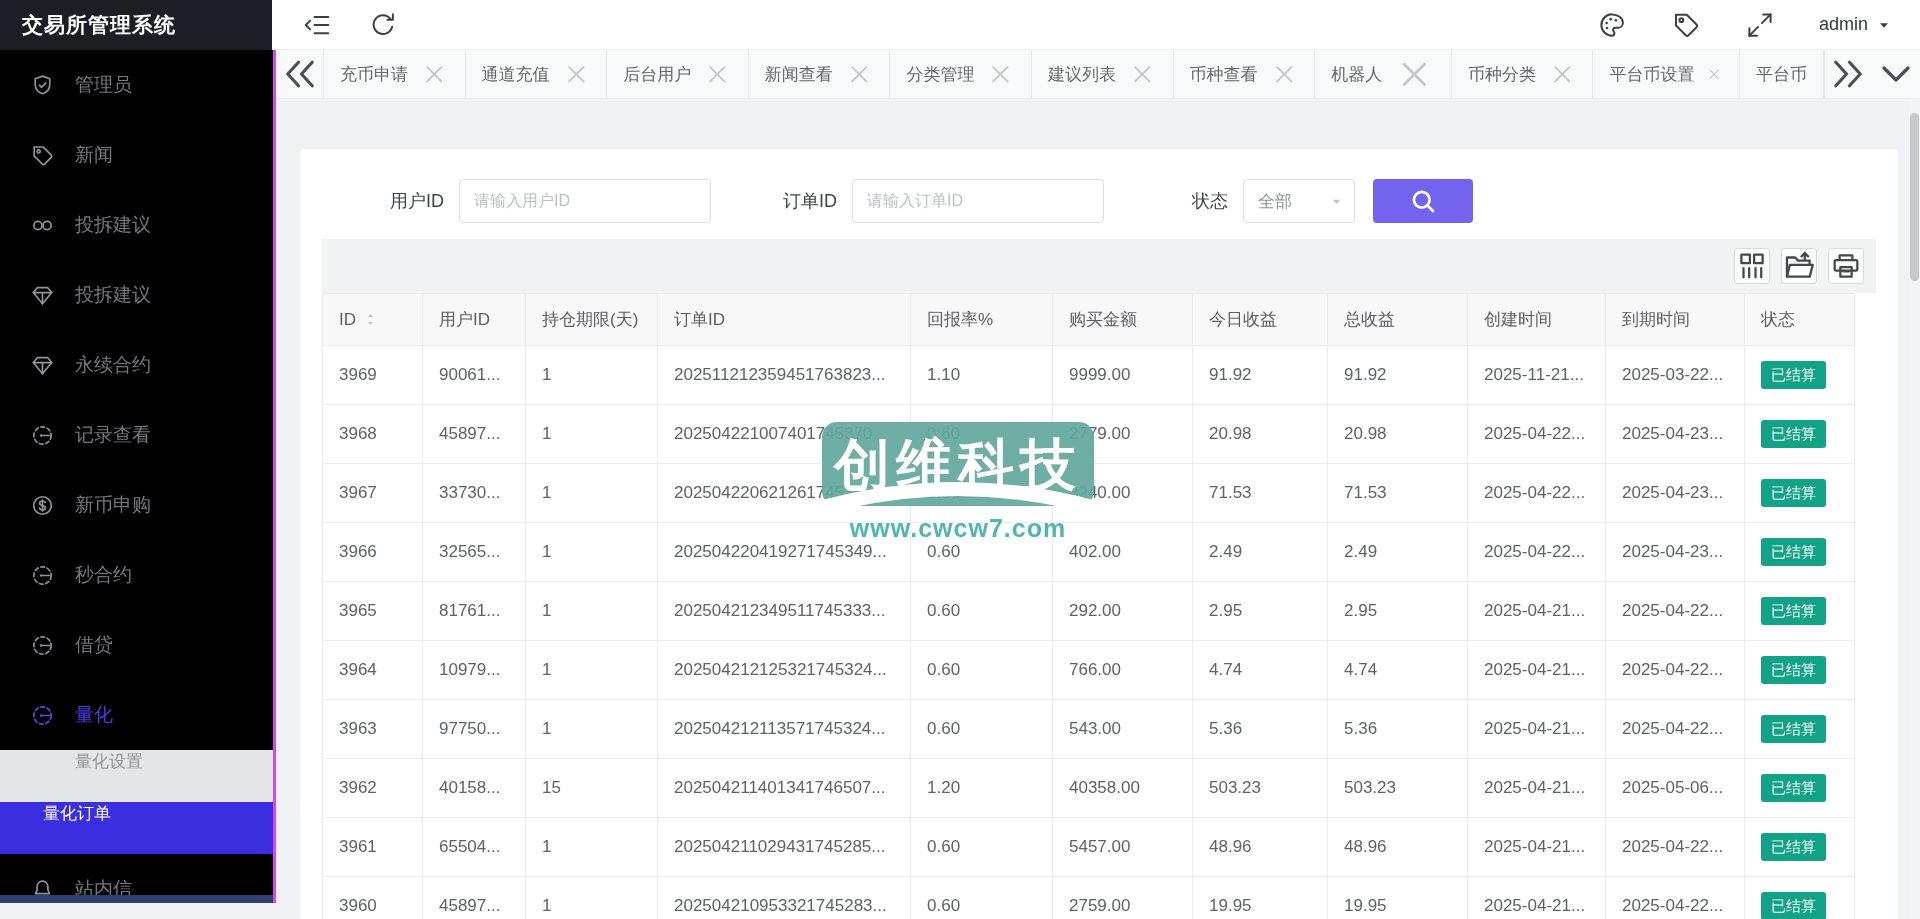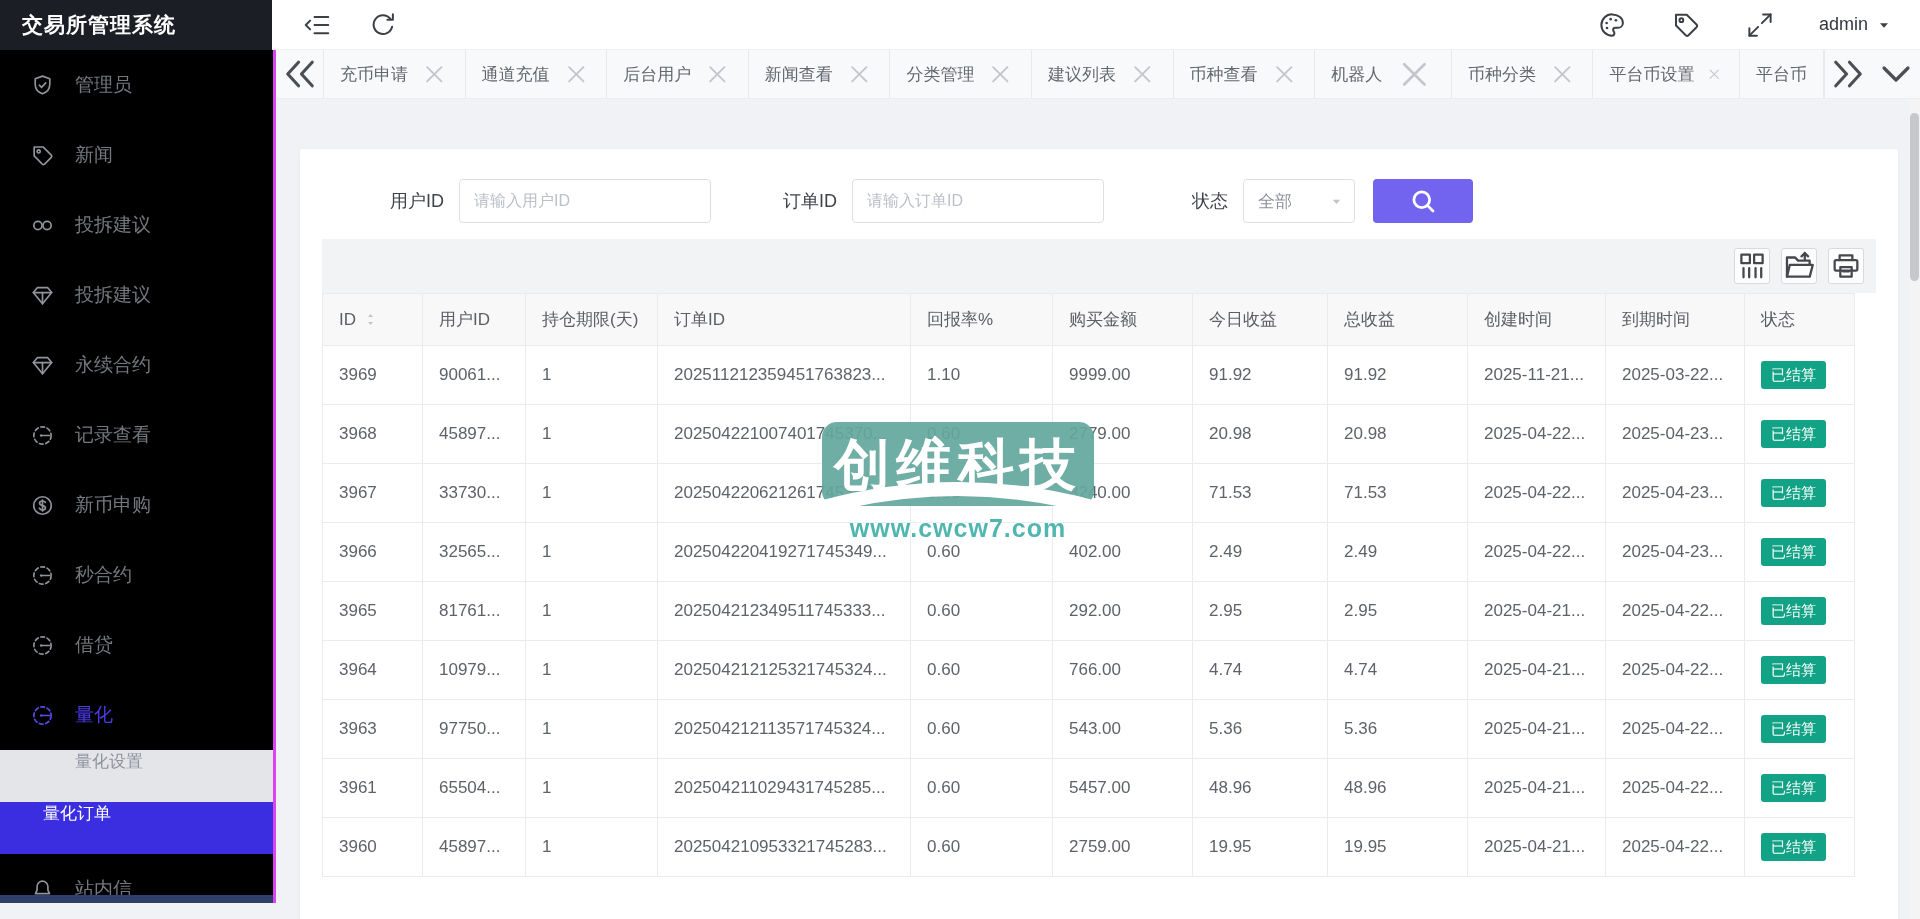--- a/index.html
+++ b/index.html
@@ -576,20 +576,33 @@
               <td>202504212113571745324...</td>
               <td>0.60</td>
               <td>543.00</td>
               <td>5.36</td>
               <td>5.36</td>
               <td>2025-04-21...</td>
               <td>2025-04-22...</td>
               <td><span class="badge">已结算</span></td>
             </tr>
             <tr>
+              <td>3962</td>
+              <td>40158...</td>
+              <td>15</td>
+              <td>202504211401341746507...</td>
+              <td>1.20</td>
+              <td>40358.00</td>
+              <td>503.23</td>
+              <td>503.23</td>
+              <td>2025-04-21...</td>
+              <td>2025-05-06...</td>
+              <td><span class="badge">已结算</span></td>
+            </tr>
+            <tr>
               <td>3961</td>
               <td>65504...</td>
               <td>1</td>
               <td>202504211029431745285...</td>
               <td>0.60</td>
               <td>5457.00</td>
               <td>48.96</td>
               <td>48.96</td>
               <td>2025-04-21...</td>
               <td>2025-04-22...</td>

